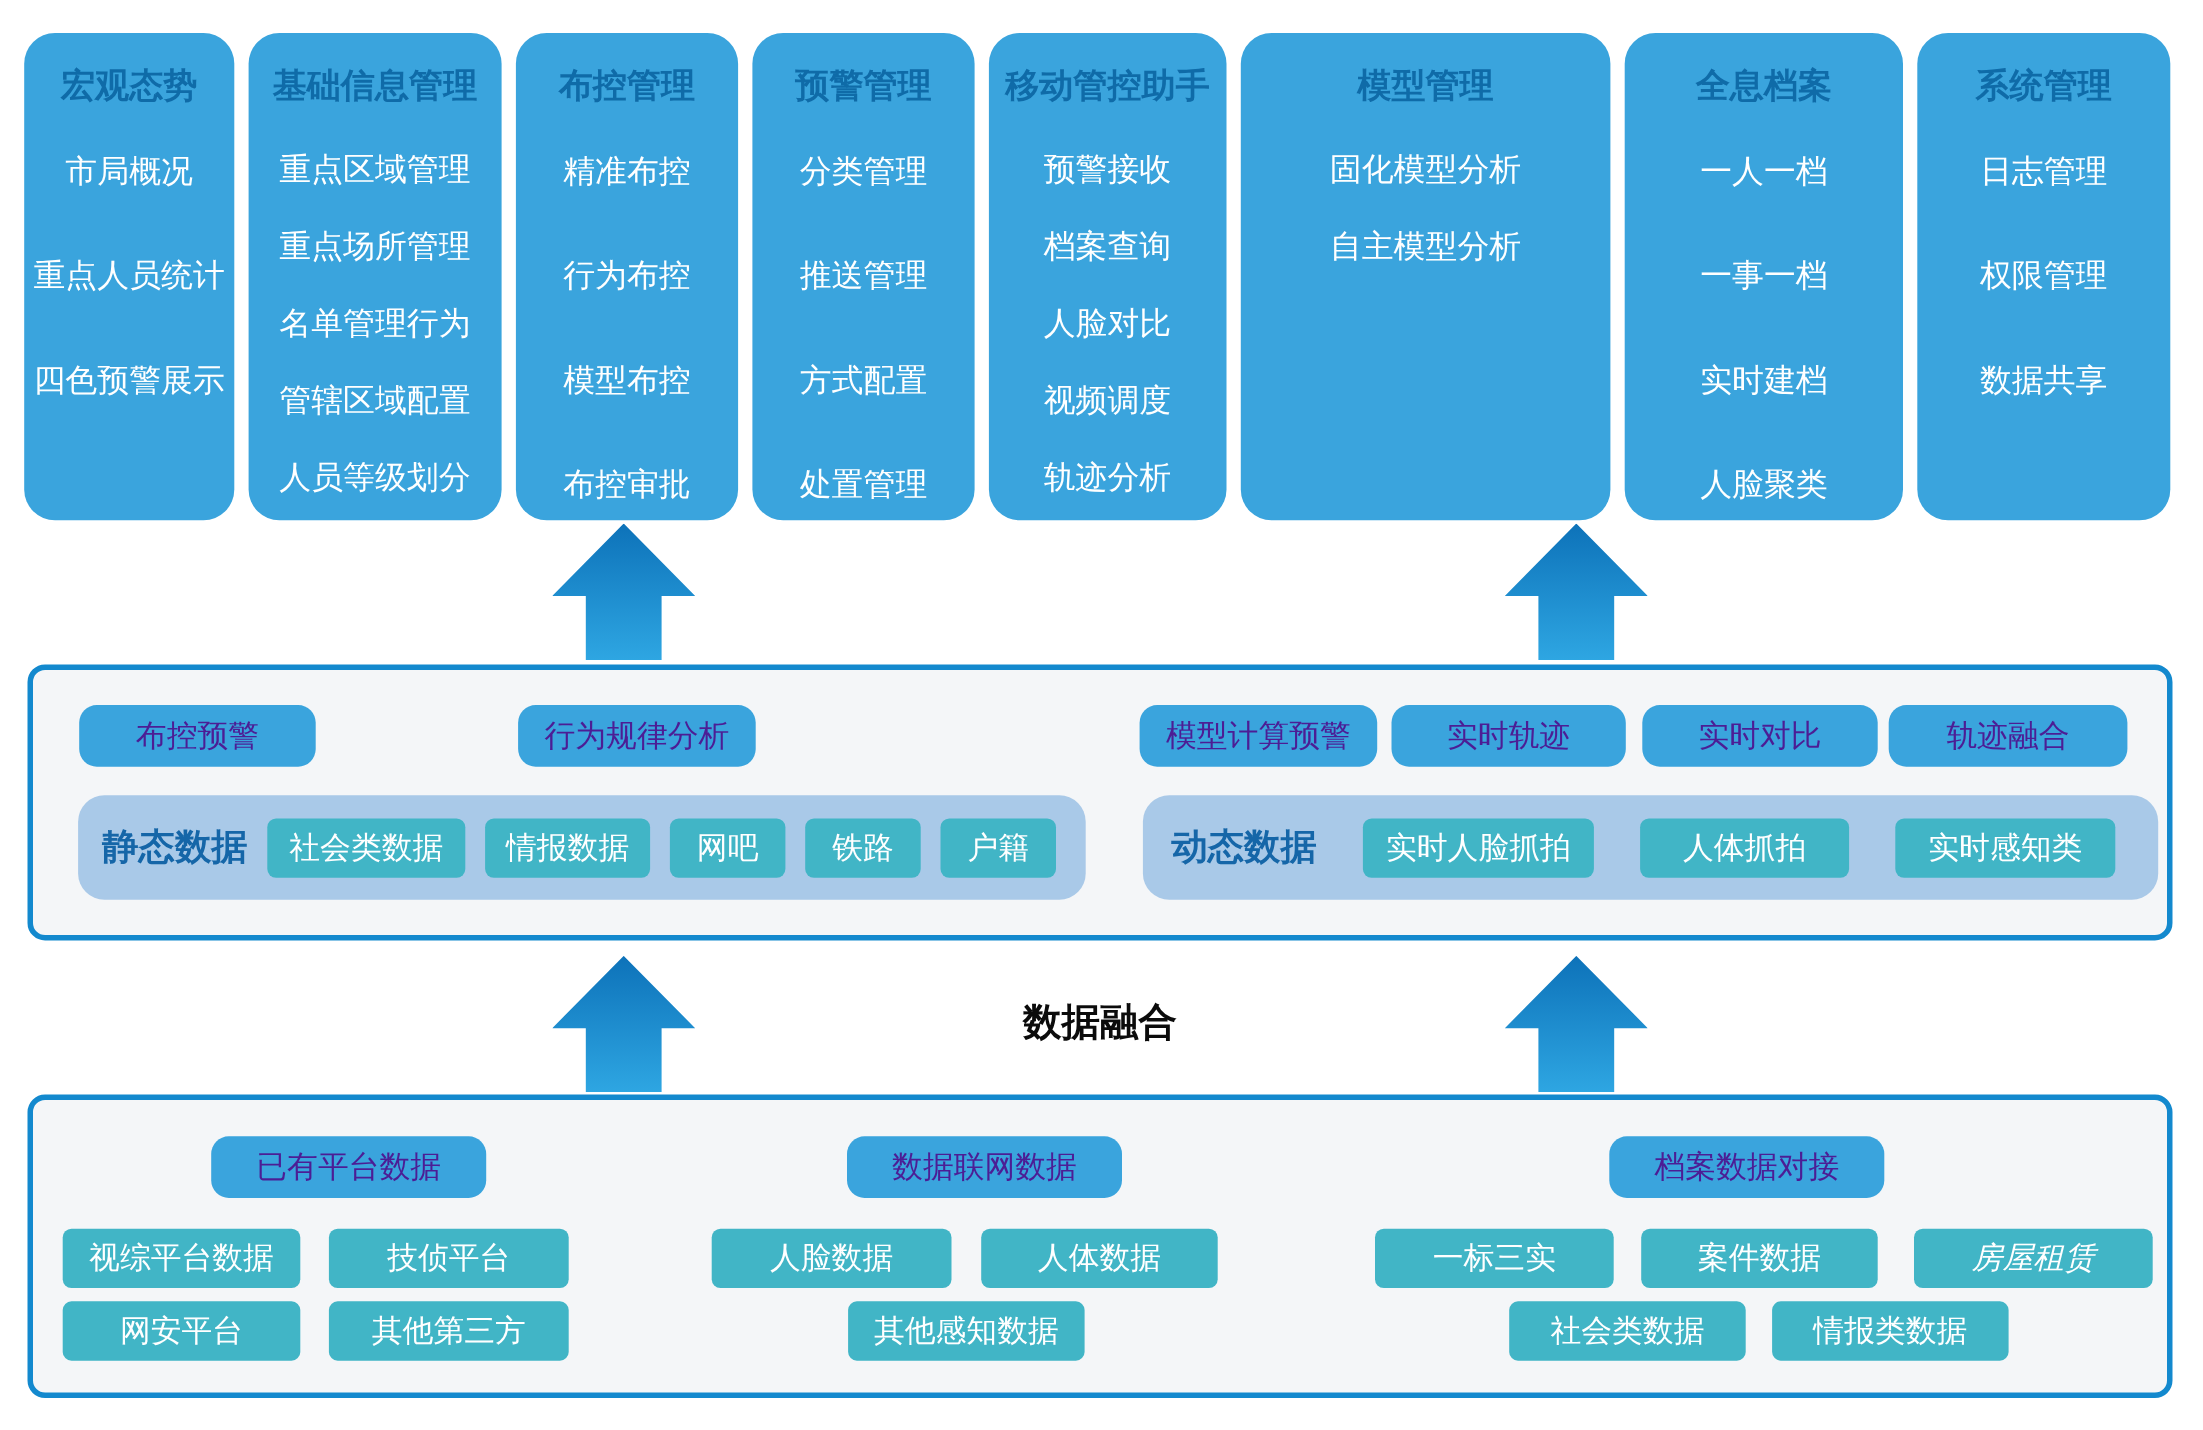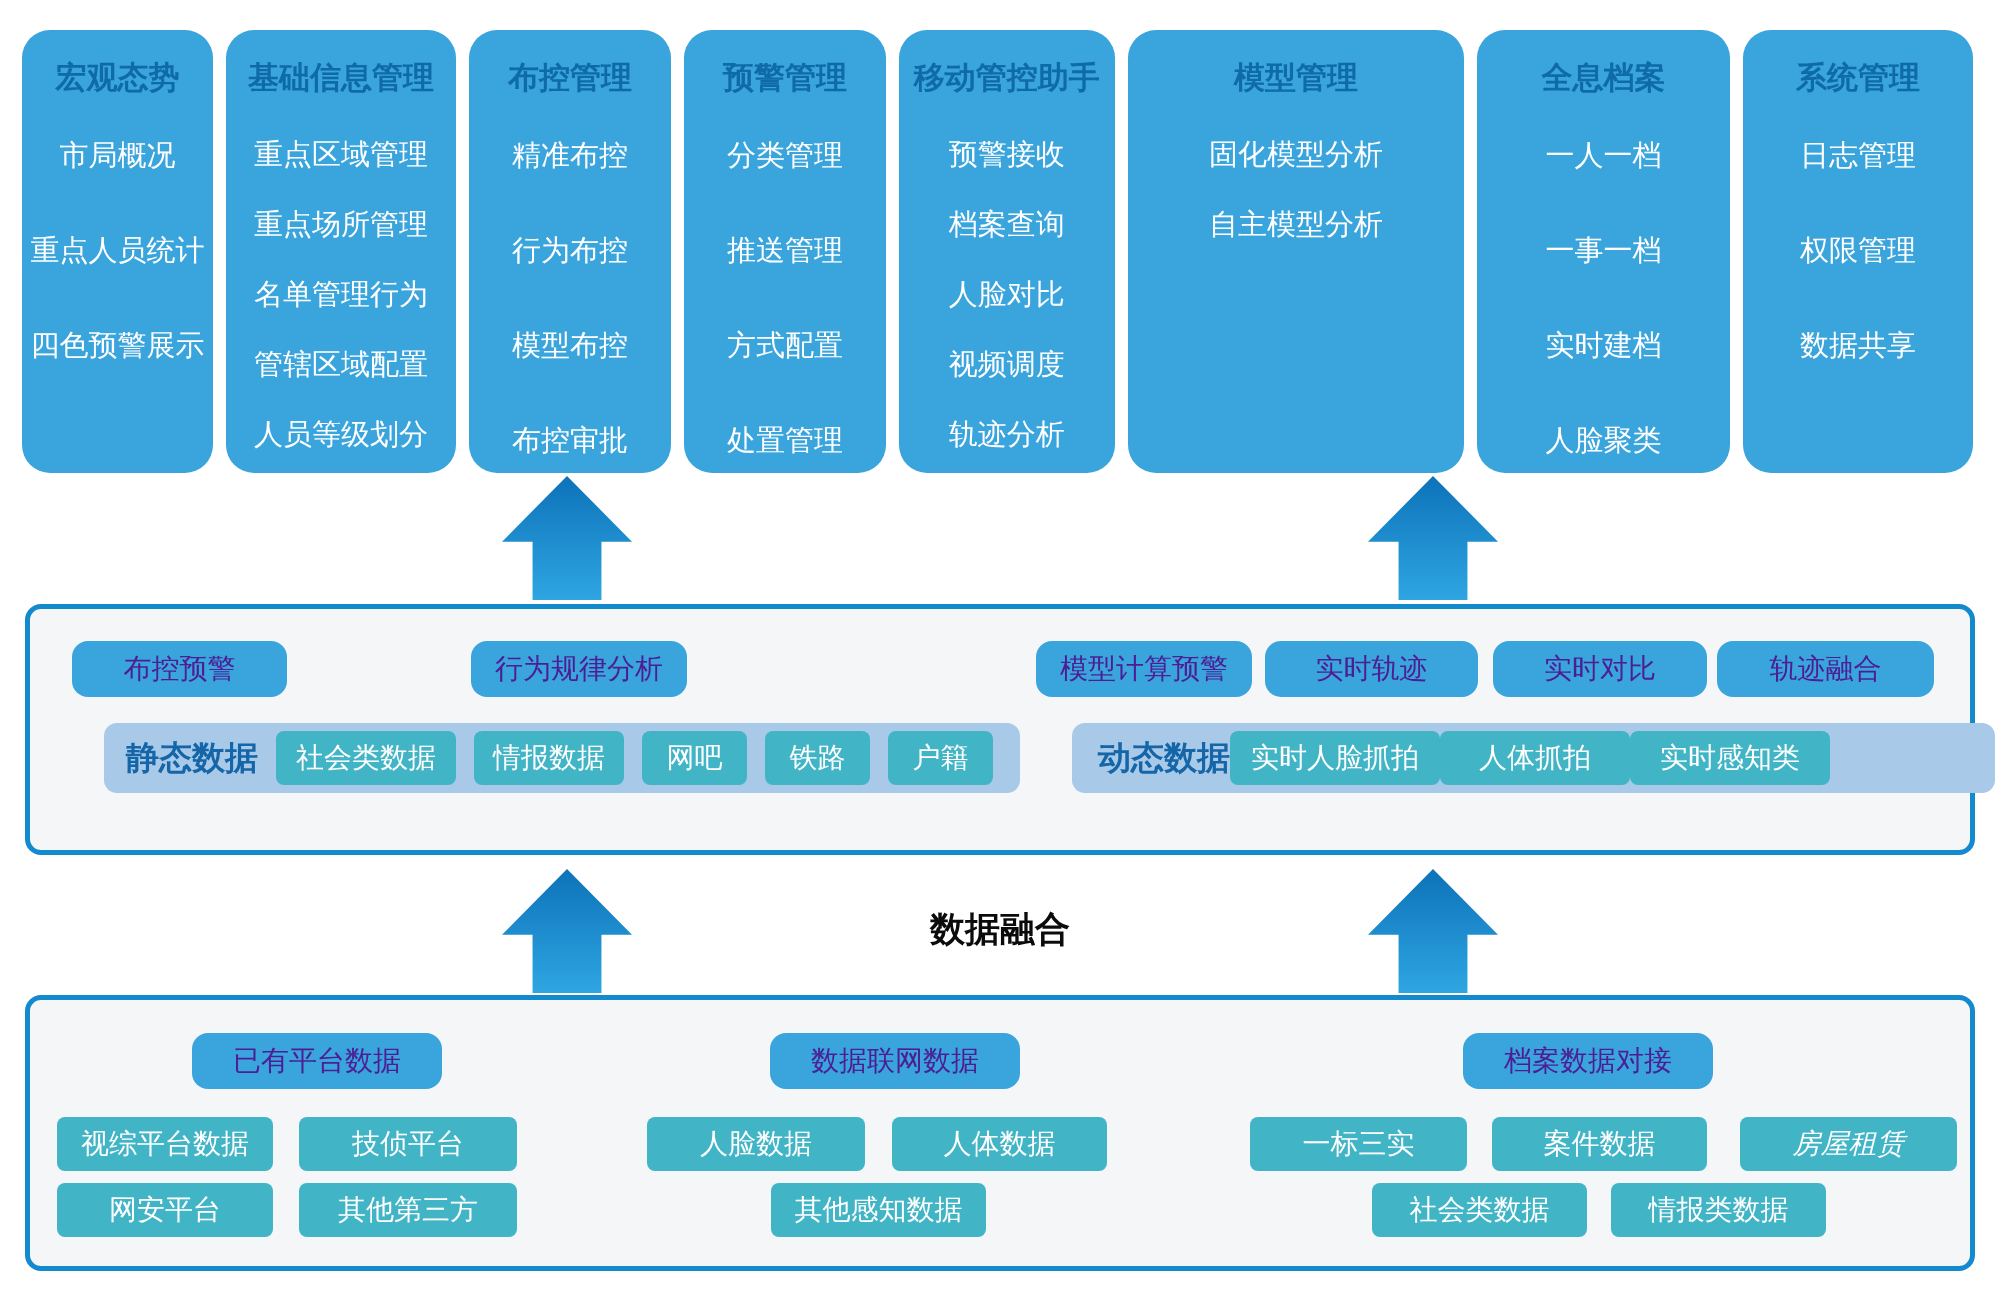--- a/index.html
+++ b/index.html
@@ -22,21 +22,21 @@
     clip-path:polygon(50% 0,100% 53%,76.5% 53%,76.5% 100%,23.5% 100%,23.5% 53%,0 53%);
   }
   
   .panel{position:absolute;left:25px;width:1950px;background:#F4F6F8;border:5px solid #1389CE;border-radius:16px;box-sizing:border-box;}
   #mid-panel{top:604px;height:251px;}
   #bottom-panel{top:995px;height:276px;}
   .btn{
     position:absolute;height:56px;background:#3AA4DD;border-radius:16px;color:#4c1d95;
     font-size:28px;display:flex;align-items:center;justify-content:center;white-space:nowrap;
   }
-  .data-group{position:absolute;top:114px;height:70px;background:#A9C9E8;border-radius:13px;display:flex;align-items:center;margin-left:33px;}
+  .data-group{position:absolute;top:114px;height:95px;background:#A9C9E8;border-radius:24px;display:flex;align-items:center;}
   .group-label{font-size:33px;font-weight:bold;color:#1566A8;white-space:nowrap;}
   .teal{
     background:#41B5C6;border-radius:8px;height:54px;color:#ffffff;font-size:28px;
     display:flex;align-items:center;justify-content:center;white-space:nowrap;box-sizing:border-box;
   }
   .teal.abs{position:absolute;}
   .fusion-label{position:absolute;left:930px;top:906px;font-size:35px;font-weight:bold;color:#0B0B0B;white-space:nowrap;}
 </style>
 </head>
 <body>
@@ -141,21 +141,21 @@
 
     <div class="data-group" style="left:41px;width:894px;padding-left:22px;gap:18px;">
       <div class="group-label">静态数据</div>
       <div class="teal" style="width:180px;">社会类数据</div>
       <div class="teal" style="width:150px;">情报数据</div>
       <div class="teal" style="width:105px;">网吧</div>
       <div class="teal" style="width:105px;">铁路</div>
       <div class="teal" style="width:105px;">户籍</div>
     </div>
 
-    <div class="data-group" style="left:1009px;width:897px;padding-left:26px;">
+    <div class="data-group" style="left:1009px;width:897px;padding-left:26px;gap:42px;">
       <div class="group-label">动态数据</div>
       <div class="teal" style="width:210px;">实时人脸抓拍</div>
       <div class="teal" style="width:190px;">人体抓拍</div>
       <div class="teal" style="width:200px;">实时感知类</div>
     </div>
   </div>
 
   <div class="fusion-label">数据融合</div>
 
   <div class="panel" id="bottom-panel">

